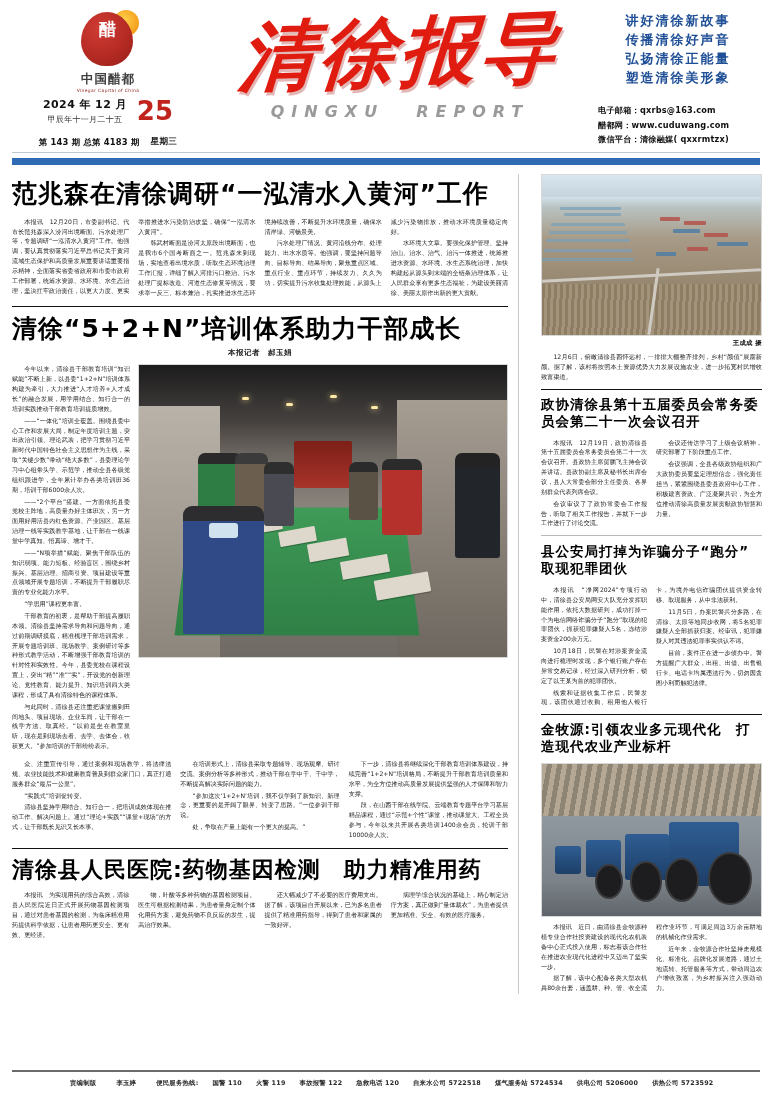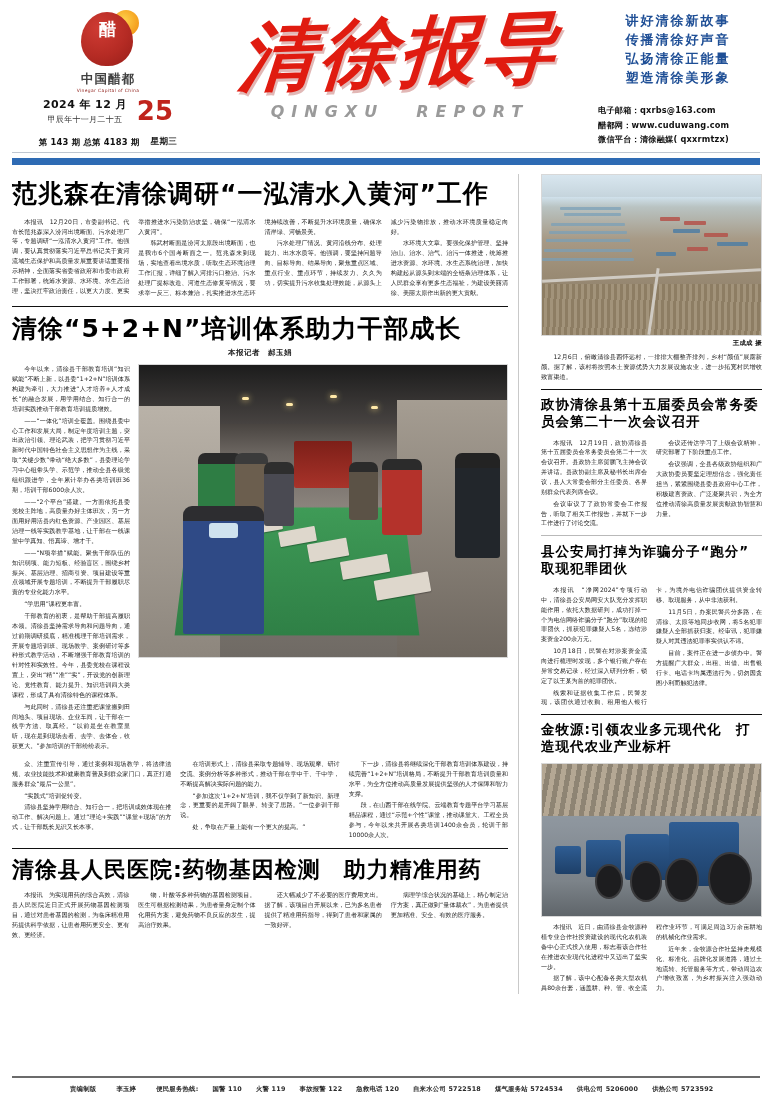--- a/index.html
+++ b/index.html
@@ -107,21 +107,21 @@
 
   
   .ph-tractor{height:152px;background:linear-gradient(180deg,#9aa3ab 0%,#8d959d 40%,#6f757b 100%);}
   .ph-tractor .roof{position:absolute;left:0;top:0;right:0;height:34%;background:
      repeating-linear-gradient(100deg,#b6a893 0 5px,#8e8371 5px 10px);opacity:.95;}
   .ph-tractor .tr{position:absolute;background:linear-gradient(180deg,#2f5d93,#1d3f68);border-radius:3px;}
   .ph-tractor .wheel{position:absolute;background:#1d1d1f;border-radius:50%;border:2px solid #3a3a3c;}
   .ph-tractor .floor{position:absolute;left:0;right:0;bottom:0;height:24%;background:linear-gradient(180deg,#7d848a,#5f656a);}
 
   
-  .footer{position:absolute;left:0;right:0;bottom:0;height:30px;text-align:center;}
+  .footer{position:absolute;left:0;right:0;bottom:0;height:36px;text-align:center;}
   .footer-rule{height:2px;background:#6b6b6b;margin:0 12px;}
   .footer-row{display:flex;align-items:center;gap:20px;padding:7px 12px 0 70px;font-size:6.4px;font-weight:700;color:#2a2a2a;letter-spacing:.2px;}
   .footer-row .grp{display:flex;gap:14px;}
 </style>
 </head>
 <body>
 
 <div class="page">
 
   <div class="masthead">

